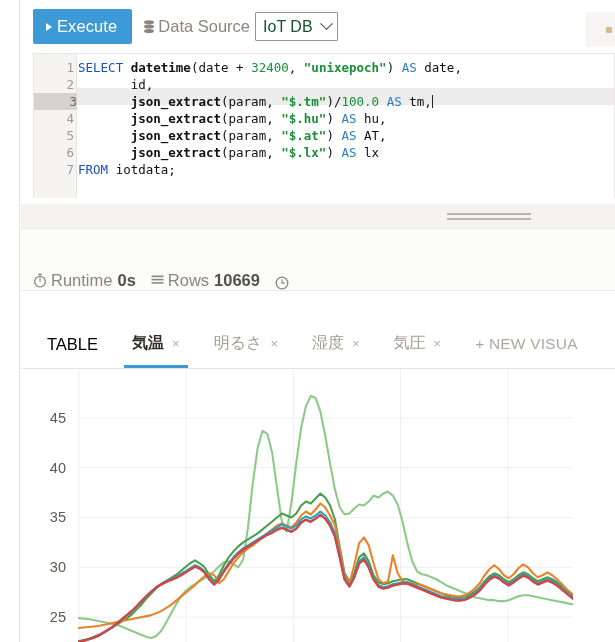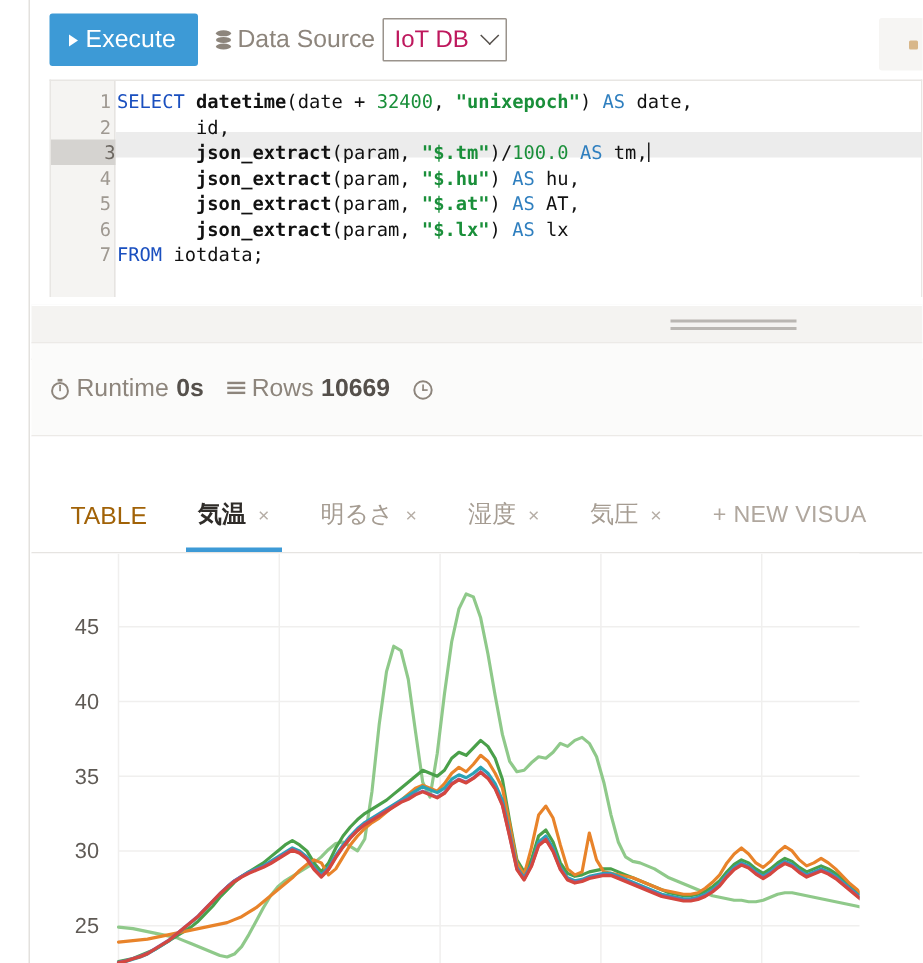--- a/index.html
+++ b/index.html
@@ -109,21 +109,21 @@
   }
   .ds-label {
     font-size: 16.5px;
     color: #8d8layer;
     color: #8d857c;
     white-space: nowrap;
     margin-right: 5px;
   }
   .ds-select {
     font-size: 16px;
-    color: #be185d;
+    color: #14532d;
     border: 1px solid #9a938c;
     background: #ffffff;
     height: 27px;
     padding: 0 6px 0 7px;
     display: flex; align-items: center;
     border-radius: 1px;
     cursor: pointer;
     white-space: nowrap;
   }
   .ds-select .chev {
@@ -227,21 +227,21 @@
     background: #b9b6b2;
     margin-bottom: 3.5px;
   }
 
   
   .metabar {
     position: absolute; left: 21px; top: 229px;
     width: 594px; height: 62px;
     background: #fbfbfa;
     border-bottom: 1px solid #eceae7;
-    display: flex; align-items: center;
+    display: flex; align-items: flex-end;
     padding-left: 12px;
     box-sizing: border-box;
     overflow: hidden;
   }
   .meta-item {
     display: flex; align-items: center;
     font-size: 16.5px;
     color: #8d857c;
     white-space: nowrap;
     margin-right: 15px;
@@ -262,21 +262,21 @@
     position: absolute; left: 0; bottom: 0;
     height: 58px;
     display: flex; align-items: flex-end;
     padding-left: 9px;
   }
   .tab {
     position: relative;
     display: flex; align-items: baseline;
     padding: 0 17px 14px 17px;
     font-size: 16.5px;
-    color: #a16207;
+    color: #000000;
     cursor: pointer;
     white-space: nowrap;
   }
   .tab.cjk { font-size: 16px; color: #a59c92; }
   .tab.active { color: #2f2c29; font-weight: bold; }
   .tab.active::after {
     content: "";
     position: absolute;
     left: 9px; right: 9px; bottom: 0;
     height: 3px;

